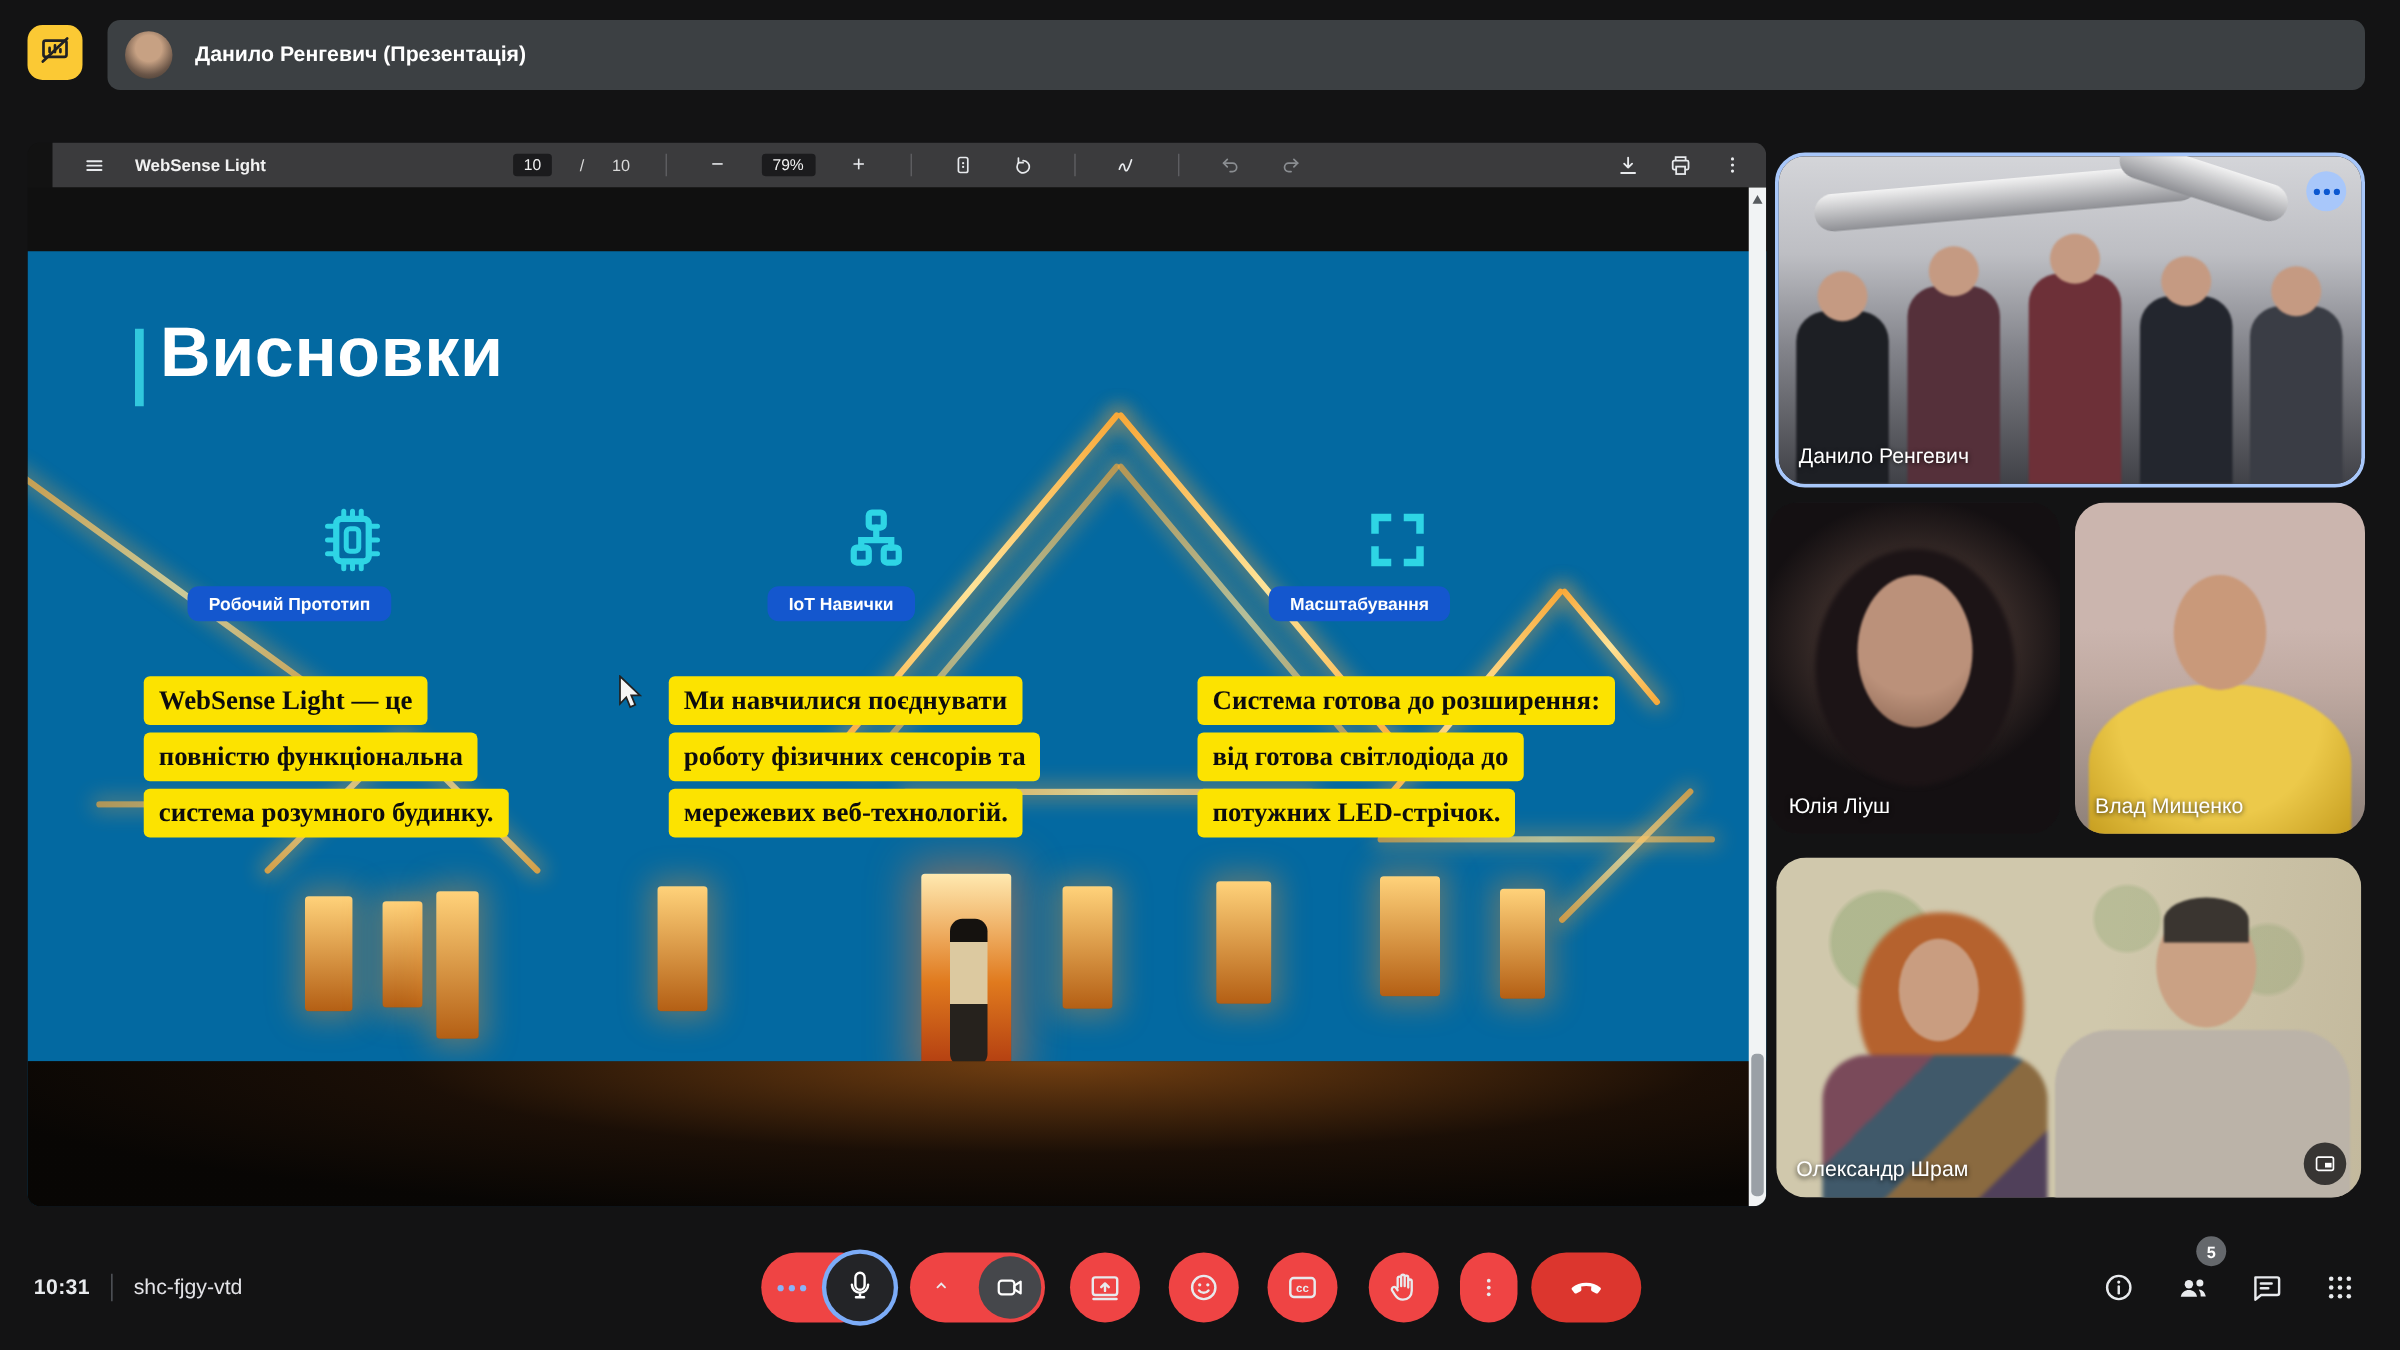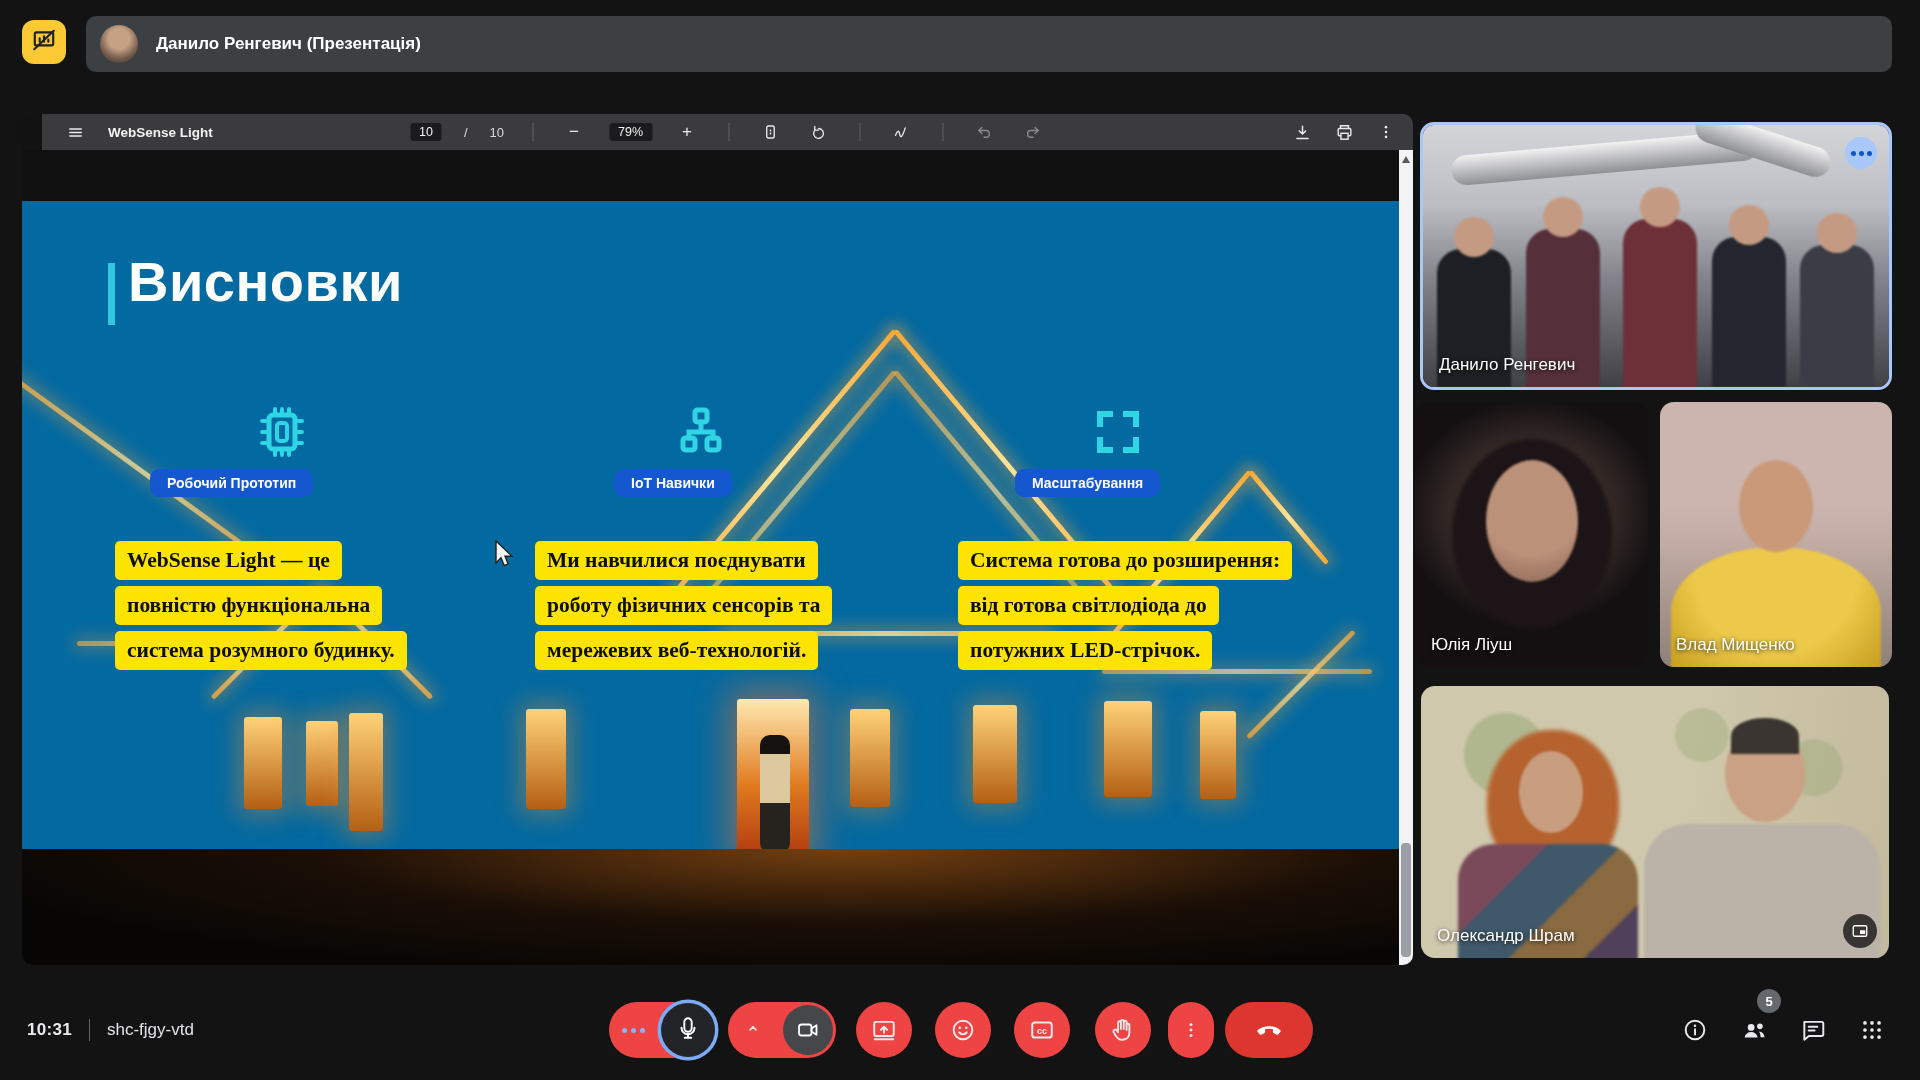--- a/index.html
+++ b/index.html
@@ -46,21 +46,21 @@
   .ground{position:absolute;left:0;right:0;top:648px;bottom:0;
     background:radial-gradient(ellipse at 54% 0%,rgba(220,120,30,.5),rgba(70,35,10,.28) 45%,rgba(8,6,4,.95) 78%),#0a0705;}
   .cicon{position:absolute;top:205px;width:52px;height:52px;}
   .clabel{position:absolute;top:268px;background:#1457ce;color:#fff;font-weight:bold;font-size:14px;
     padding:6px 17px;border-radius:9px;white-space:nowrap;}
   .clines{position:absolute;top:340px;}
   .hl-line{margin-bottom:6px;}
   .hl-line span{display:inline-block;background:#fce300;color:#0d0d0d;font-weight:bold;font-size:21.5px;
     padding:7px 12px;border-radius:5px;white-space:nowrap;font-family:Liberation Serif, serif;}
   
-  .tile{position:absolute;border-radius:14px;overflow:hidden;background:#202124;box-sizing:border-box;}
+  .tile{position:absolute;border-radius:24px;overflow:hidden;background:#202124;box-sizing:border-box;}
   .tile-main{left:1420px;top:122px;width:472px;height:268px;border:3px solid #a8c7fa;}
   .tile-a{left:1415px;top:402px;width:233px;height:265px;}
   .tile-b{left:1660px;top:402px;width:232px;height:265px;}
   .tile-c{left:1421px;top:686px;width:468px;height:272px;}
   .tname{position:absolute;left:16px;bottom:12px;color:#fff;font-size:17px;
     text-shadow:0 1px 4px rgba(0,0,0,.8);z-index:5;}
   .tmenu{position:absolute;top:12px;right:12px;width:32px;height:32px;border-radius:50%;background:#a8c7fa;
     display:flex;align-items:center;justify-content:center;gap:3px;z-index:5;cursor:pointer;}
   .tmenu i{width:5px;height:5px;border-radius:50%;background:#0b57d0;}
   .pipbtn{position:absolute;right:12px;bottom:10px;width:34px;height:34px;border-radius:50%;

